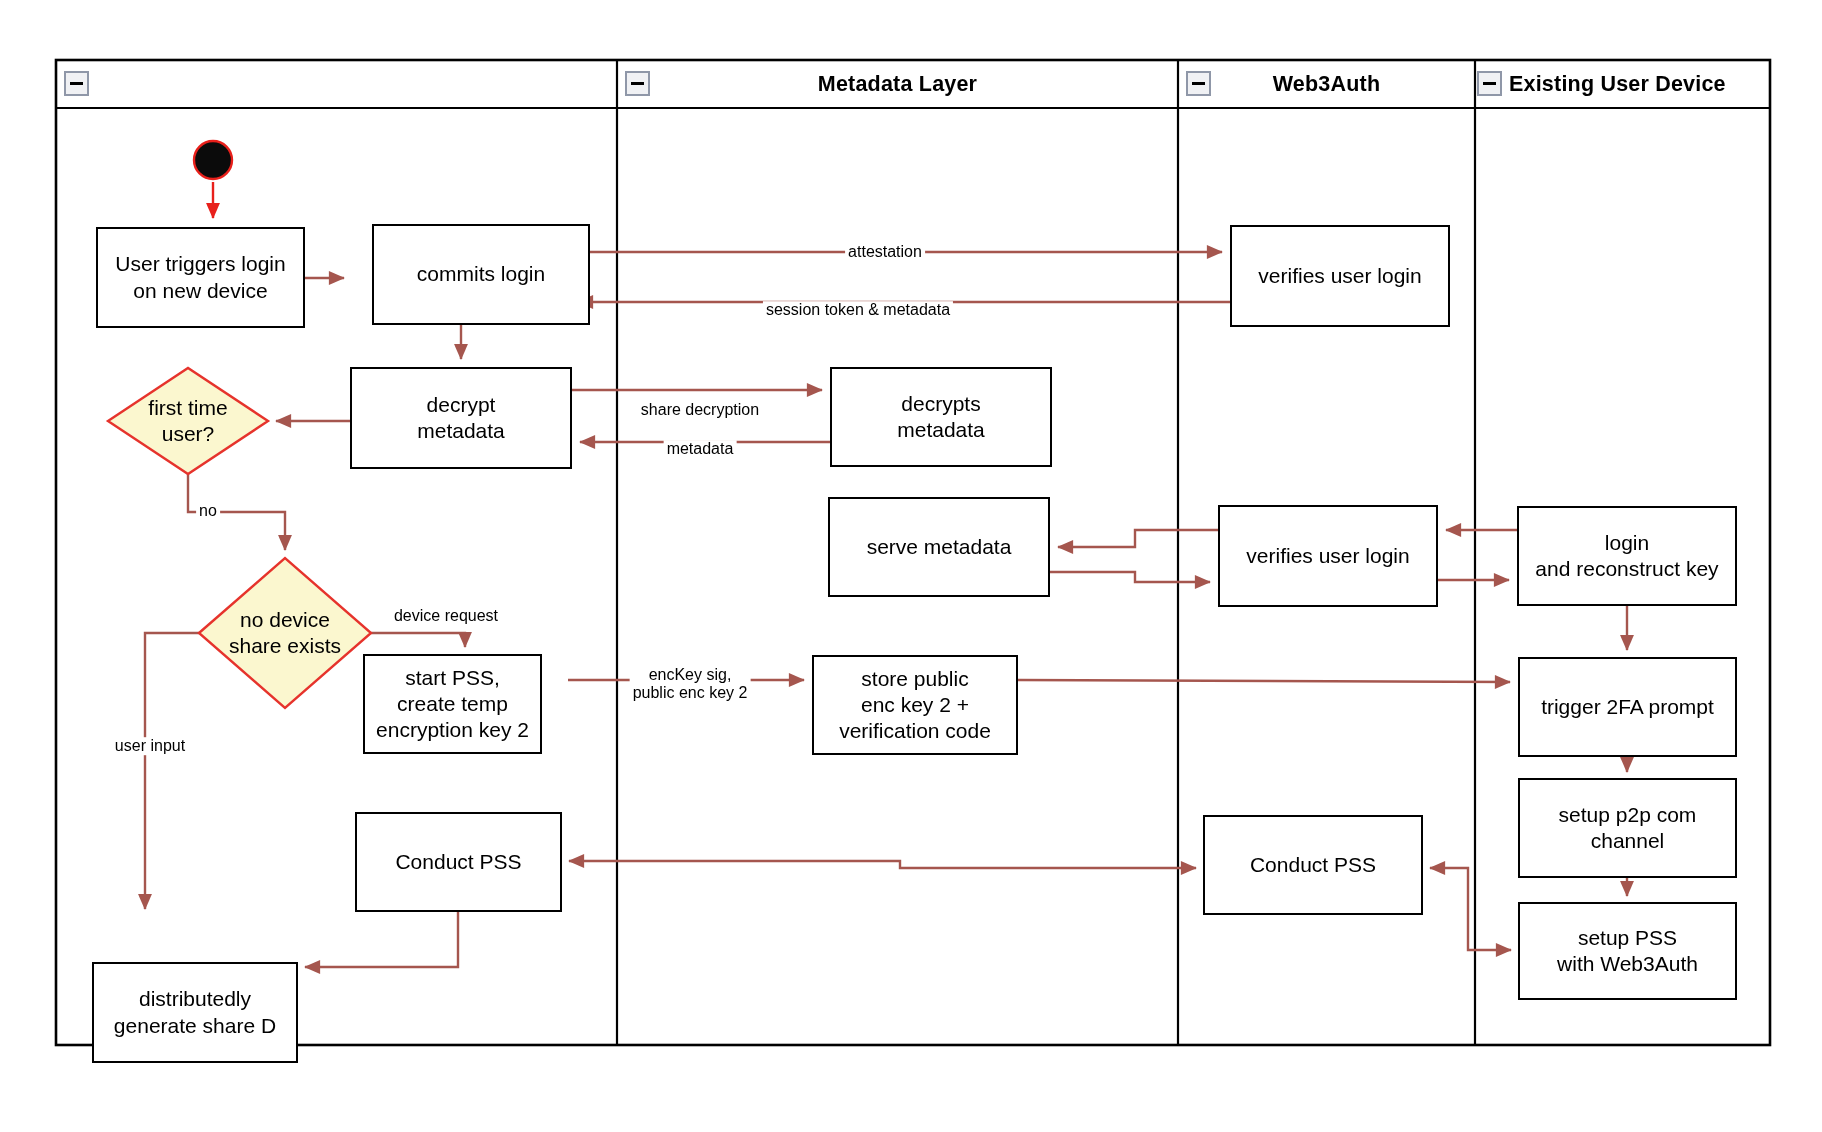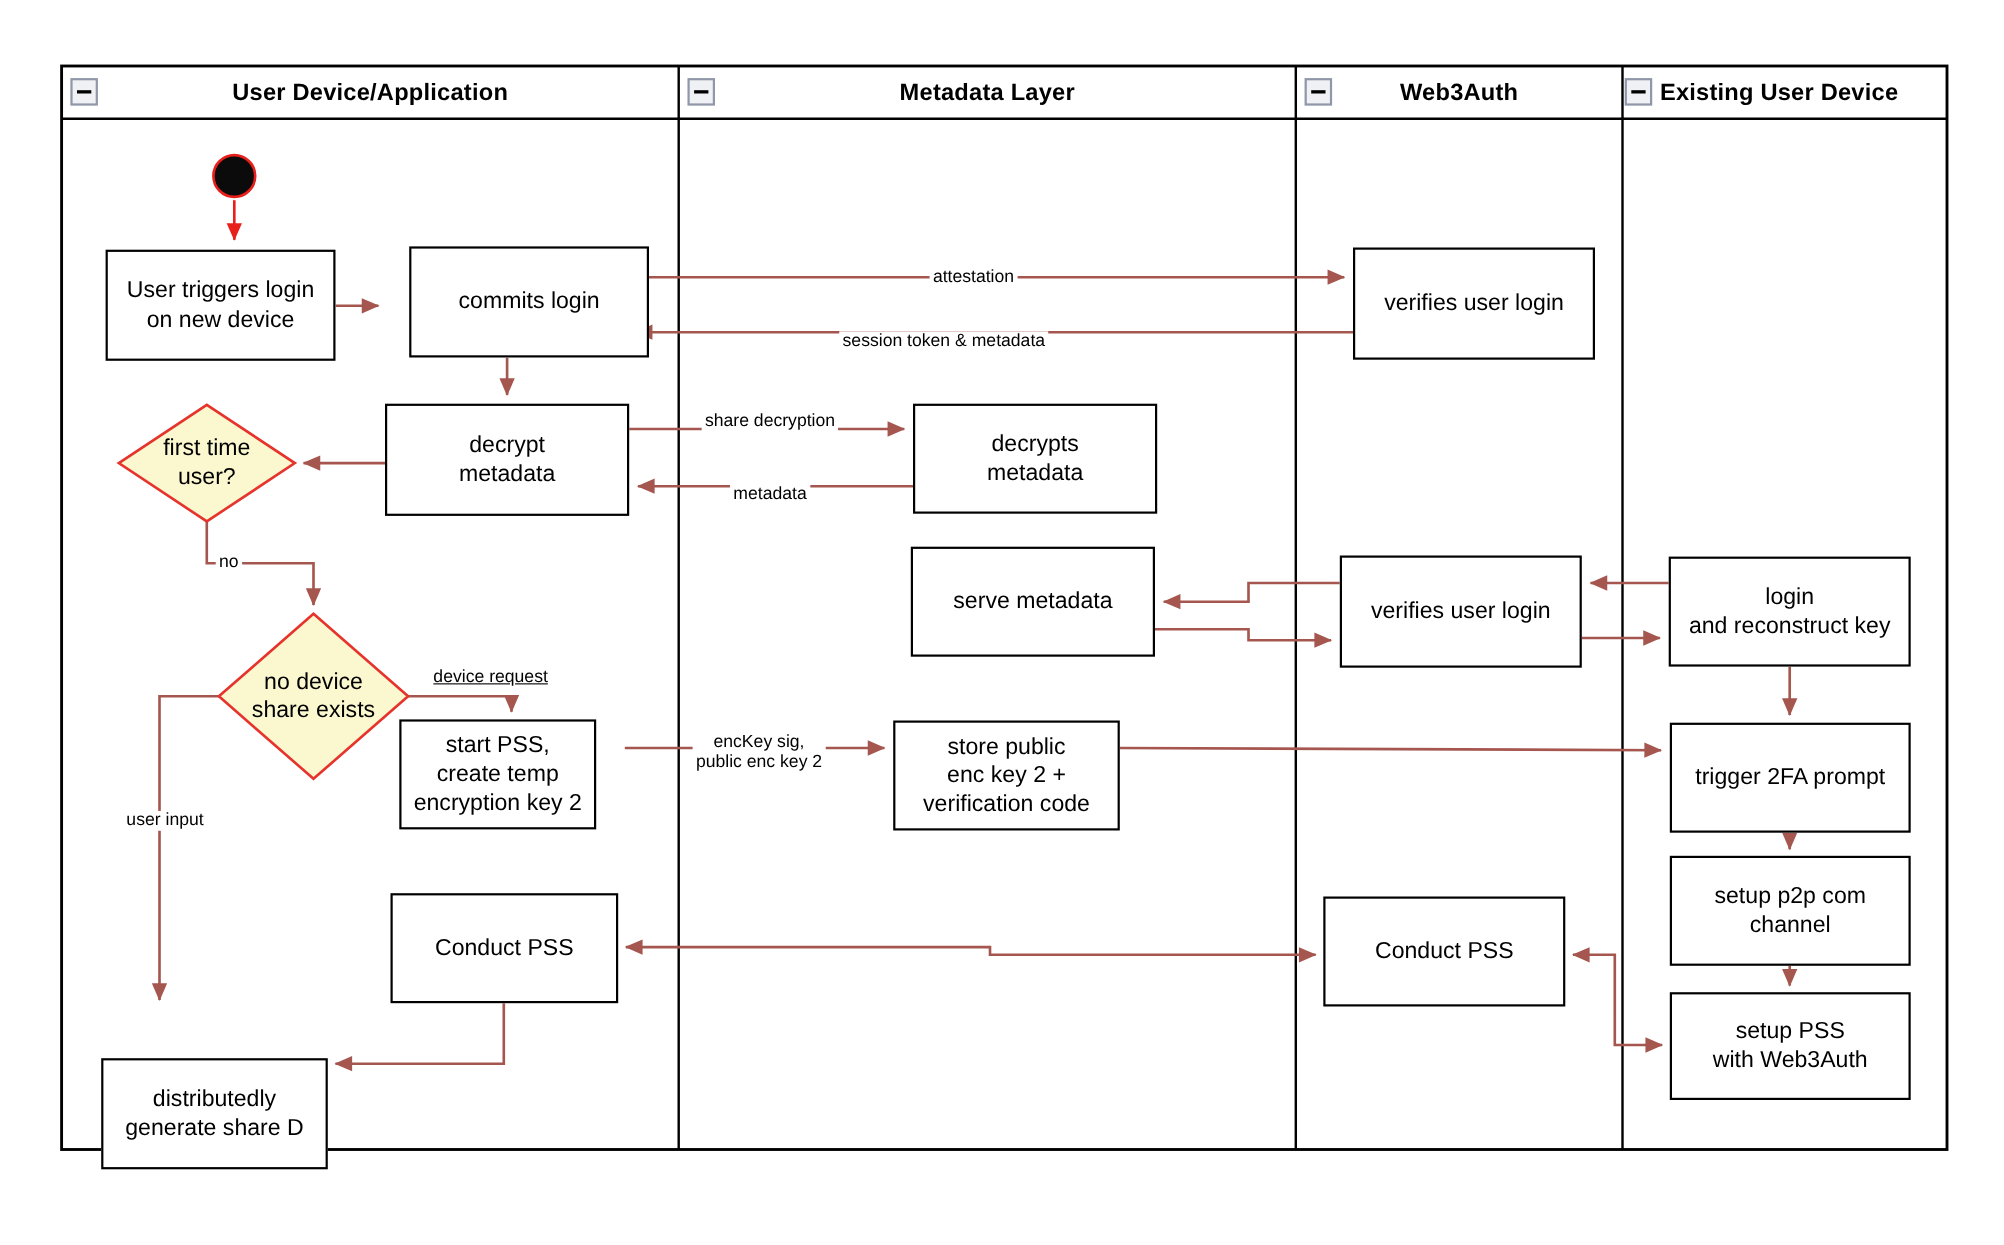--- a/index.html
+++ b/index.html
@@ -73,23 +73,20 @@
       <polyline points="1430,868 1468,868 1468,950 1511,950" marker-start="url(#ahs)" marker-end="url(#ah)"></polyline>
       <polyline points="569,861 900,861 900,868 1196,868" marker-start="url(#ahs)" marker-end="url(#ah)"></polyline>
       <polyline points="199,633 145,633 145,909" marker-end="url(#ah)"></polyline>
       <polyline points="458,912 458,967 305,967" marker-end="url(#ah)"></polyline>
     </g>
 
     <polygon points="108,421 188,368 268,421 188,474" fill="#FBF7CF" stroke="#E6332C" stroke-width="2.4"></polygon>
     <polygon points="199,633 285,558 371,633 285,708" fill="#FBF7CF" stroke="#E6332C" stroke-width="2.4"></polygon>
   </svg>
 
-  <div class="lane-header" style="left:56px;width:561px;">
-      <span>User Device/Application</span>
-    </div>
   <div class="lane-header" style="left:617px;width:561px;">
       <span>Metadata Layer</span>
     </div>
   <div class="lane-header" style="left:1178px;width:297px;">
       <span>Web3Auth</span>
     </div>
   <div class="lane-header left-align" style="left:1475px;width:295px;">
       <span>Existing User Device</span>
     </div>
 
@@ -137,21 +134,21 @@
   <div class="node" style="left:1517px;top:506px;width:220px;height:100px;">login
 and reconstruct key</div>
   <div class="node" style="left:1518px;top:657px;width:219px;height:100px;">trigger 2FA prompt</div>
   <div class="node" style="left:1518px;top:778px;width:219px;height:100px;">setup p2p com
 channel</div>
   <div class="node" style="left:1518px;top:902px;width:219px;height:98px;">setup PSS
 with Web3Auth</div>
 
   <div class="elabel" style="left:885px;top:252px;">attestation</div>
   <div class="elabel" style="left:858px;top:310px;">session token &amp; metadata</div>
-  <div class="elabel" style="left:700px;top:383px;">share decryption</div>
+  <div class="elabel" style="left:700px;top:410px;">share decryption</div>
   <div class="elabel" style="left:700px;top:449px;">metadata</div>
   <div class="elabel" style="left:208px;top:511px;">no</div>
-  <div class="elabel no-bg" style="left:446px;top:616px;text-decoration:underline;">device request</div>
+  <div class="elabel no-bg" style="left:446px;top:616px;">device request</div>
   <div class="elabel" style="left:690px;top:684px;">encKey sig,
 public enc key 2</div>
   <div class="elabel" style="left:150px;top:746px;">user input</div>
 
 </div>
 
 </body></html>

